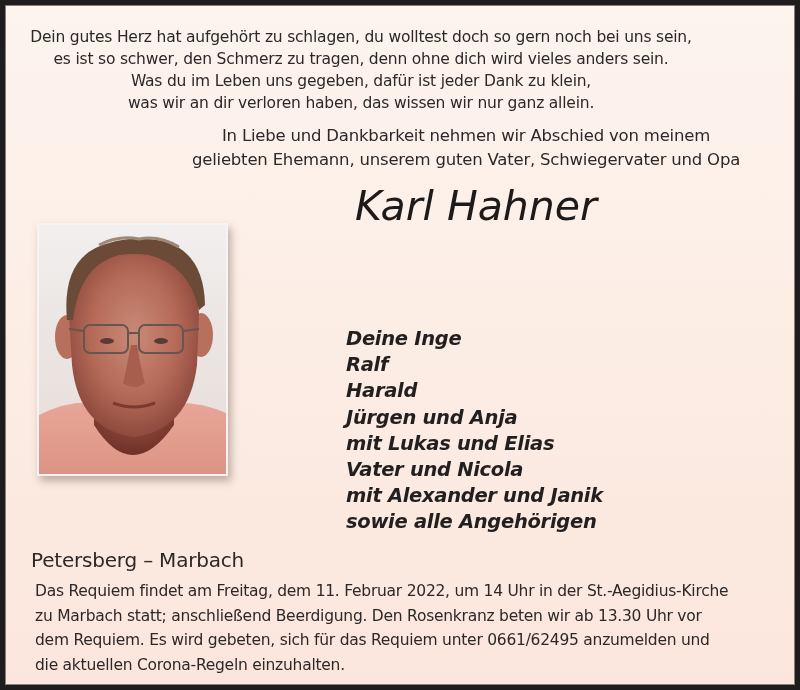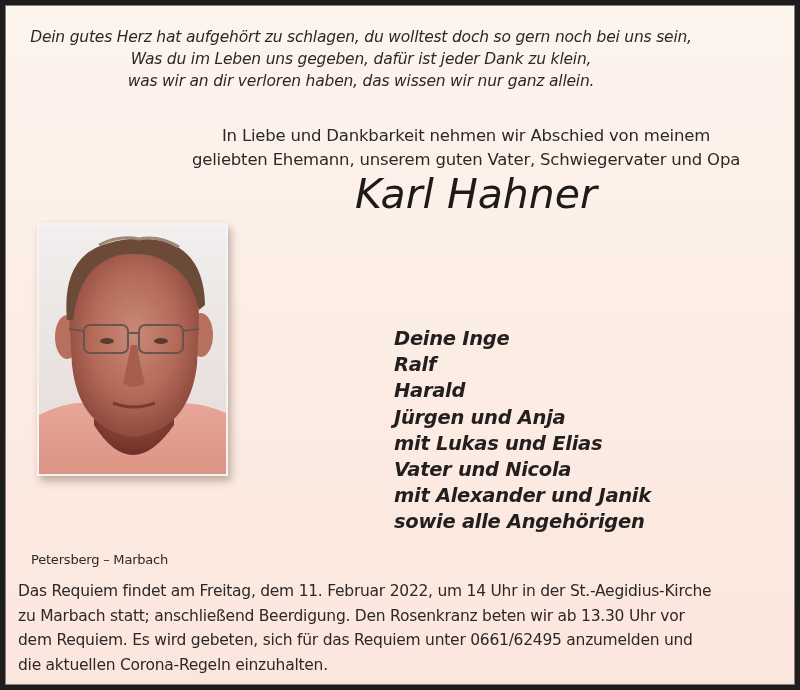--- a/index.html
+++ b/index.html
@@ -5,33 +5,33 @@
     * { box-sizing: border-box; margin: 0; padding: 0; }
     html, body { width: 800px; height: 690px; background: #1e1c1c; overflow: hidden; }
     body { font-family: "DejaVu Sans", "Liberation Sans", sans-serif; color: #2a2626; }
     .page {
       position: absolute; left: 5px; top: 5px; width: 790px; height: 680px;
       background: linear-gradient(180deg, #fdf4ee 0%, #fcede4 50%, #fbe6dd 100%);
       border: 1px solid #8a7e7a;
     }
     .poem {
       position: absolute; left: 0; top: 20px; width: 700px;
-      text-align: center; font-style: italic; font-size: 15.5px; line-height: 22px;
+      text-align: center; font-size: 15.5px; line-height: 22px;
       letter-spacing: -0.2px; color: #2c2828;
       left: 5px;
     }
     .poem div { white-space: nowrap; }
     .intro {
       position: absolute; left: 170px; top: 118px; width: 580px;
       text-align: center; font-size: 16.5px; line-height: 24px; color: #2c2828;
       letter-spacing: -0.2px;
     }
     .intro div { white-space: nowrap; }
     .name {
-      position: absolute; left: 320px; top: 160px; width: 300px; text-align: center;
+      position: absolute; left: 320px; top: 172px; width: 300px; text-align: center;
       font-style: italic; font-size: 41px; line-height: 56px; color: #1e1a1a;
       letter-spacing: 0px; font-family: "DejaVu Sans", sans-serif;
     }
     .dates {
       position: absolute; left: 293px; top: 244px; font-size: 16.5px; line-height: 24px;
       white-space: nowrap; color: #2c2828; letter-spacing: -0.2px;
     }
     .dates .sep { display: inline-block; width: 22px; }
     .photo-frame {
       position: absolute; left: 31px; top: 217px; width: 191px; height: 253px;
@@ -42,40 +42,41 @@
       width: 100%; height: 100%; position: relative; overflow: hidden;
       background: linear-gradient(180deg, #f2efee 0%, #ebe6e4 40%, #e7dcd8 100%);
     }
     .photo svg { position: absolute; left: 0; top: 0; width: 100%; height: 100%; }
     .memory-label {
       position: absolute; left: 340px; top: 286px; font-size: 15.5px; line-height: 22px;
       color: #2c2828; letter-spacing: -0.2px;
     }
     .signers {
       position: absolute; left: 340px; top: 320px; font-style: italic; font-weight: bold;
-      font-size: 19.5px; line-height: 26.2px; color: #231f1f; letter-spacing: -0.3px; margin-left: 48px;
+      font-size: 19.5px; line-height: 26.2px; color: #231f1f; letter-spacing: -0.3px;
     }
     .signers div { white-space: nowrap; }
     .place {
-      position: absolute; left: 25px; top: 543px; font-size: 13px; line-height: 22px;
+      position: absolute; left: 25px; top: 543px; font-size: 20px; line-height: 22px;
       color: #2c2828; letter-spacing: -0.2px;
     }
     .notice {
-      position: absolute; left: 12px; top: 573px; width: 740px; font-size: 15.5px;
+      position: absolute; left: 29px; top: 573px; width: 740px; font-size: 15.5px;
       line-height: 24.5px; color: #2c2828; letter-spacing: -0.25px;
     }
     .notice div { white-space: nowrap; }
   </style>
 </head>
 <body>
 
 <div class="page">
 
   <div class="poem">
     <div>Dein gutes Herz hat aufgehört zu schlagen, du wolltest doch so gern noch bei uns sein,</div>
+    <div>es ist so schwer, den Schmerz zu tragen, denn ohne dich wird vieles anders sein.</div>
     <div>Was du im Leben uns gegeben, dafür ist jeder Dank zu klein,</div>
     <div>was wir an dir verloren haben, das wissen wir nur ganz allein.</div>
   </div>
 
   <div class="intro">
     <div>In Liebe und Dankbarkeit nehmen wir Abschied von meinem</div>
     <div>geliebten Ehemann, unserem guten Vater, Schwiegervater und Opa</div>
   </div>
 
   <div class="name">Karl Hahner</div>

